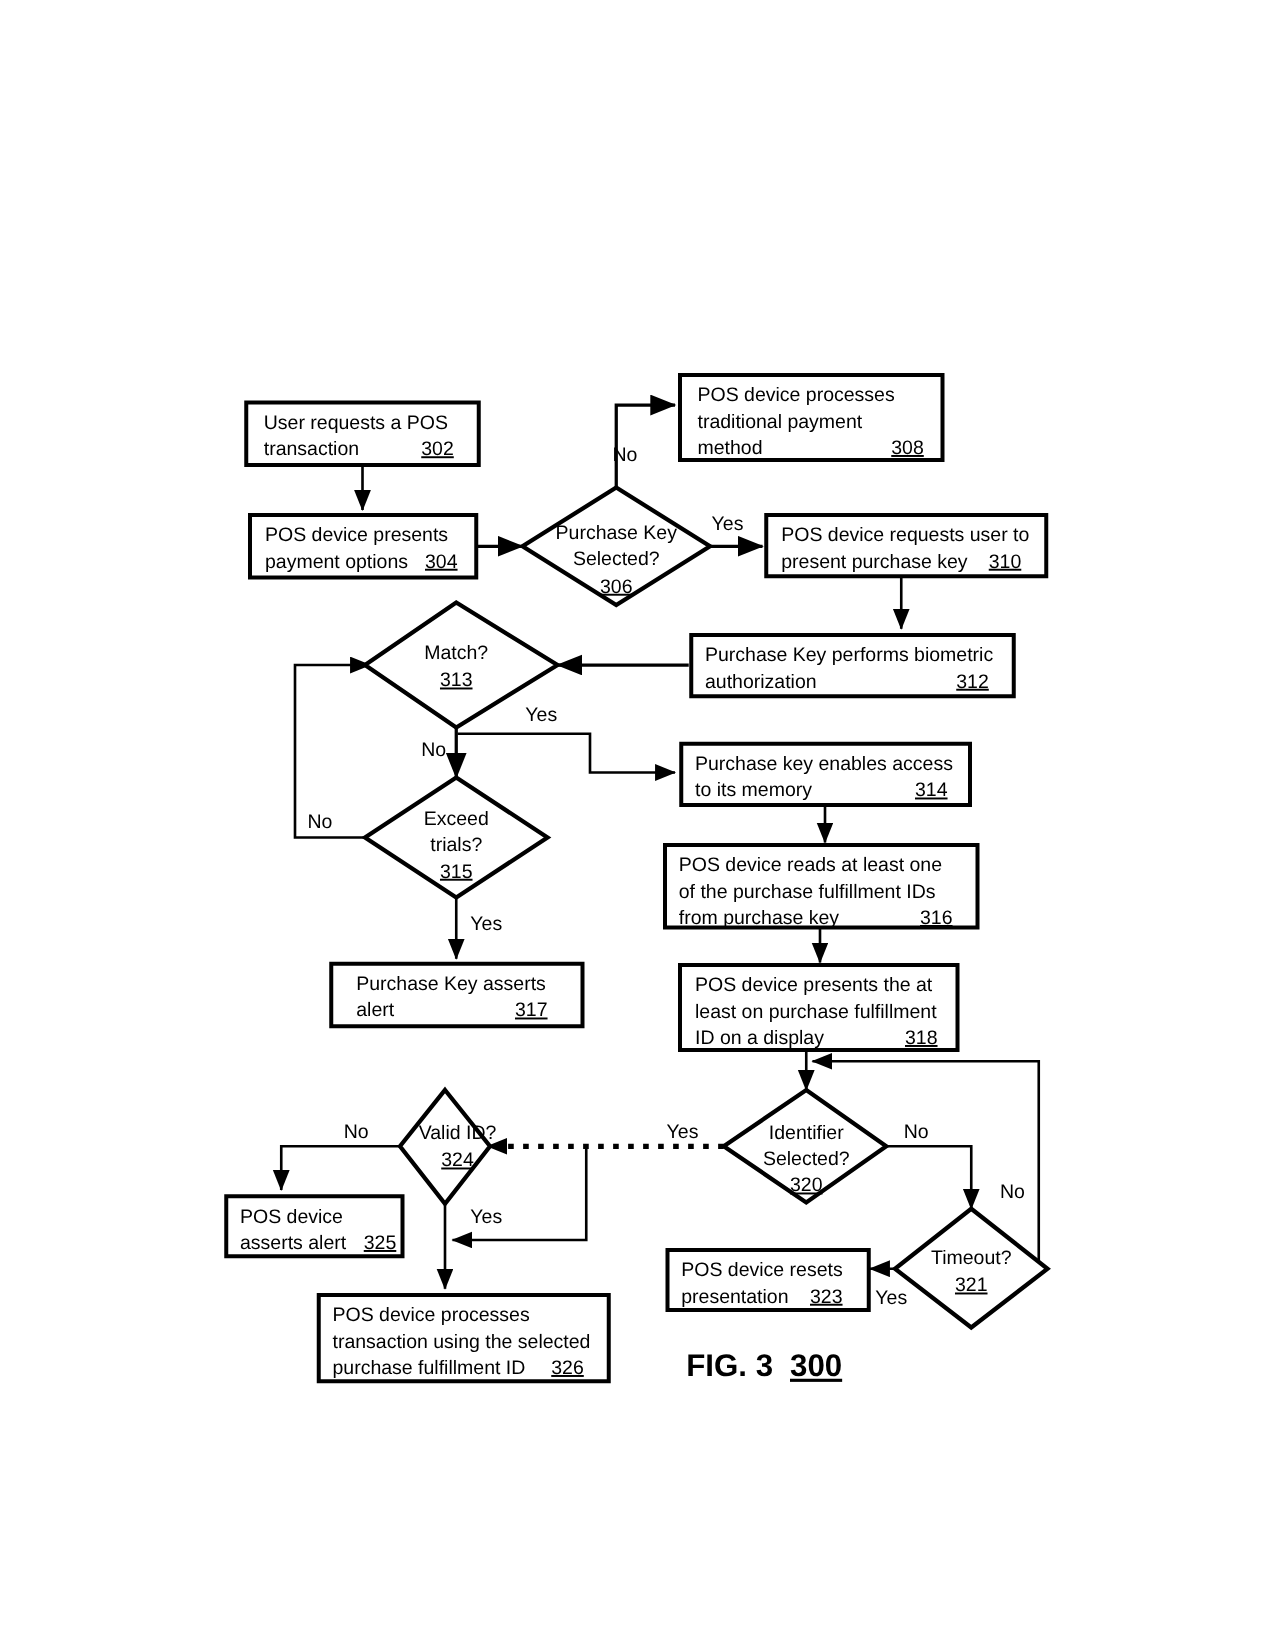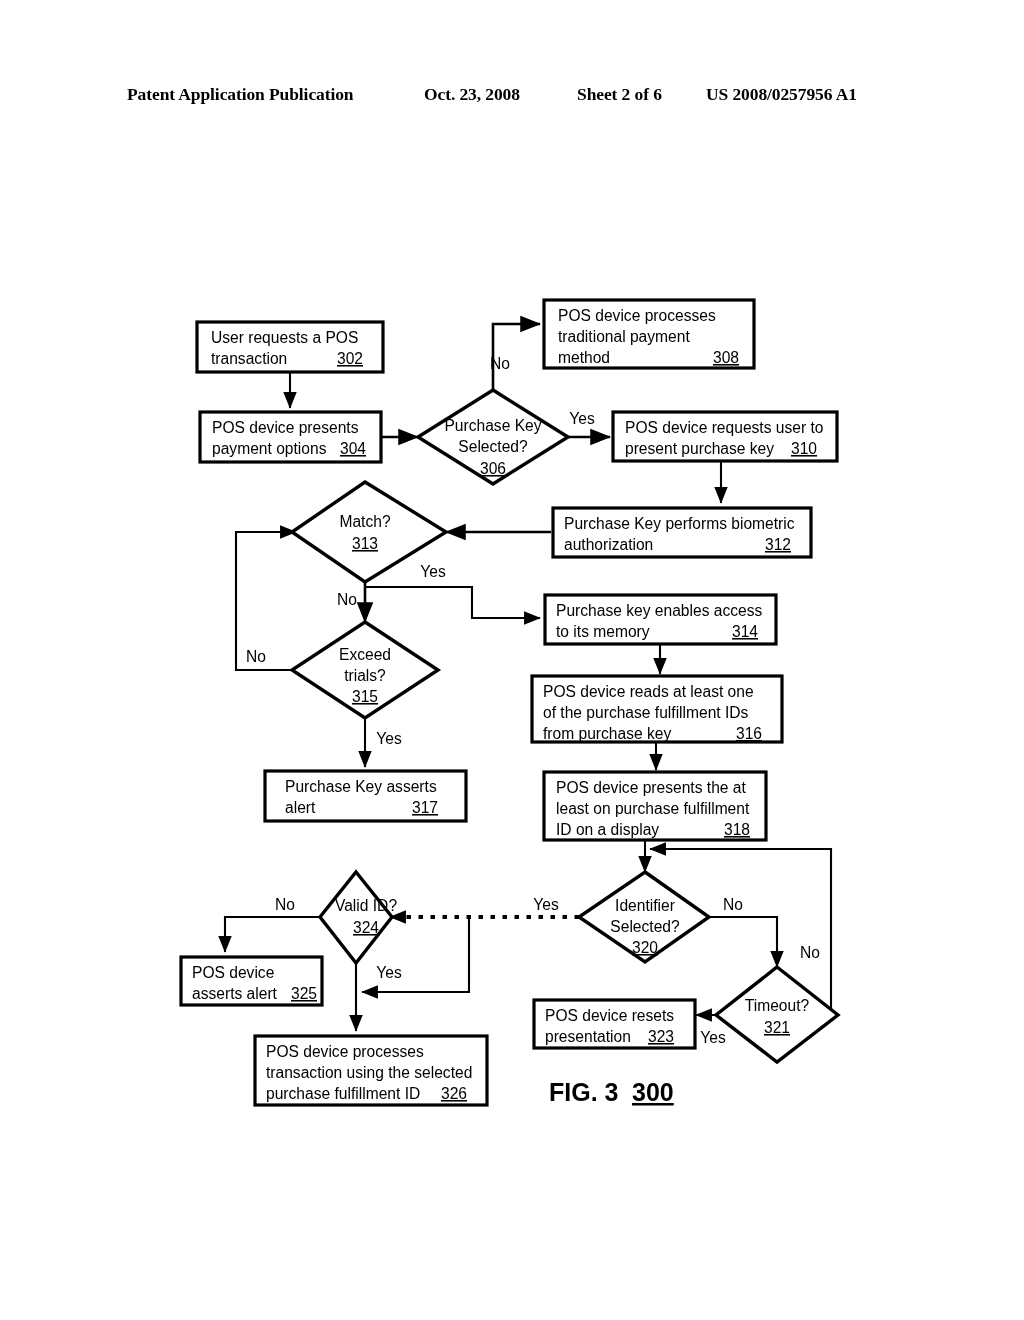--- a/index.html
+++ b/index.html
@@ -115,26 +115,20 @@
     font-weight: bold;
     fill: #000000;
     text-decoration: underline;
   }
 </style>
 </head>
 <body>
 
 <div class="page">
 
-  <div class="pub-header">
-    <span class="hdr-left">Patent Application Publication</span>
-    <span class="hdr-mid">Oct. 23, 2008</span>
-    <span class="hdr-sheet">Sheet 2 of 6</span>
-    <span class="hdr-right">US 2008/0257956 A1</span>
-  </div>
 
   <div class="figure">
     <svg class="flow" viewBox="0 0 1024 1320" xmlns="http://www.w3.org/2000/svg">
       <defs>
         <marker id="arrow" markerWidth="9" markerHeight="9" refX="7.6" refY="3.2" orient="auto" markerUnits="strokeWidth">
           <path d="M0,0 L8,3.2 L0,6.4 z" fill="#000000"></path>
         </marker>
         <marker id="arrowbig" markerWidth="7" markerHeight="7" refX="5.6" refY="2.6" orient="auto" markerUnits="strokeWidth">
           <path d="M0,0 L6.2,2.6 L0,5.2 z" fill="#000000"></path>
         </marker>

